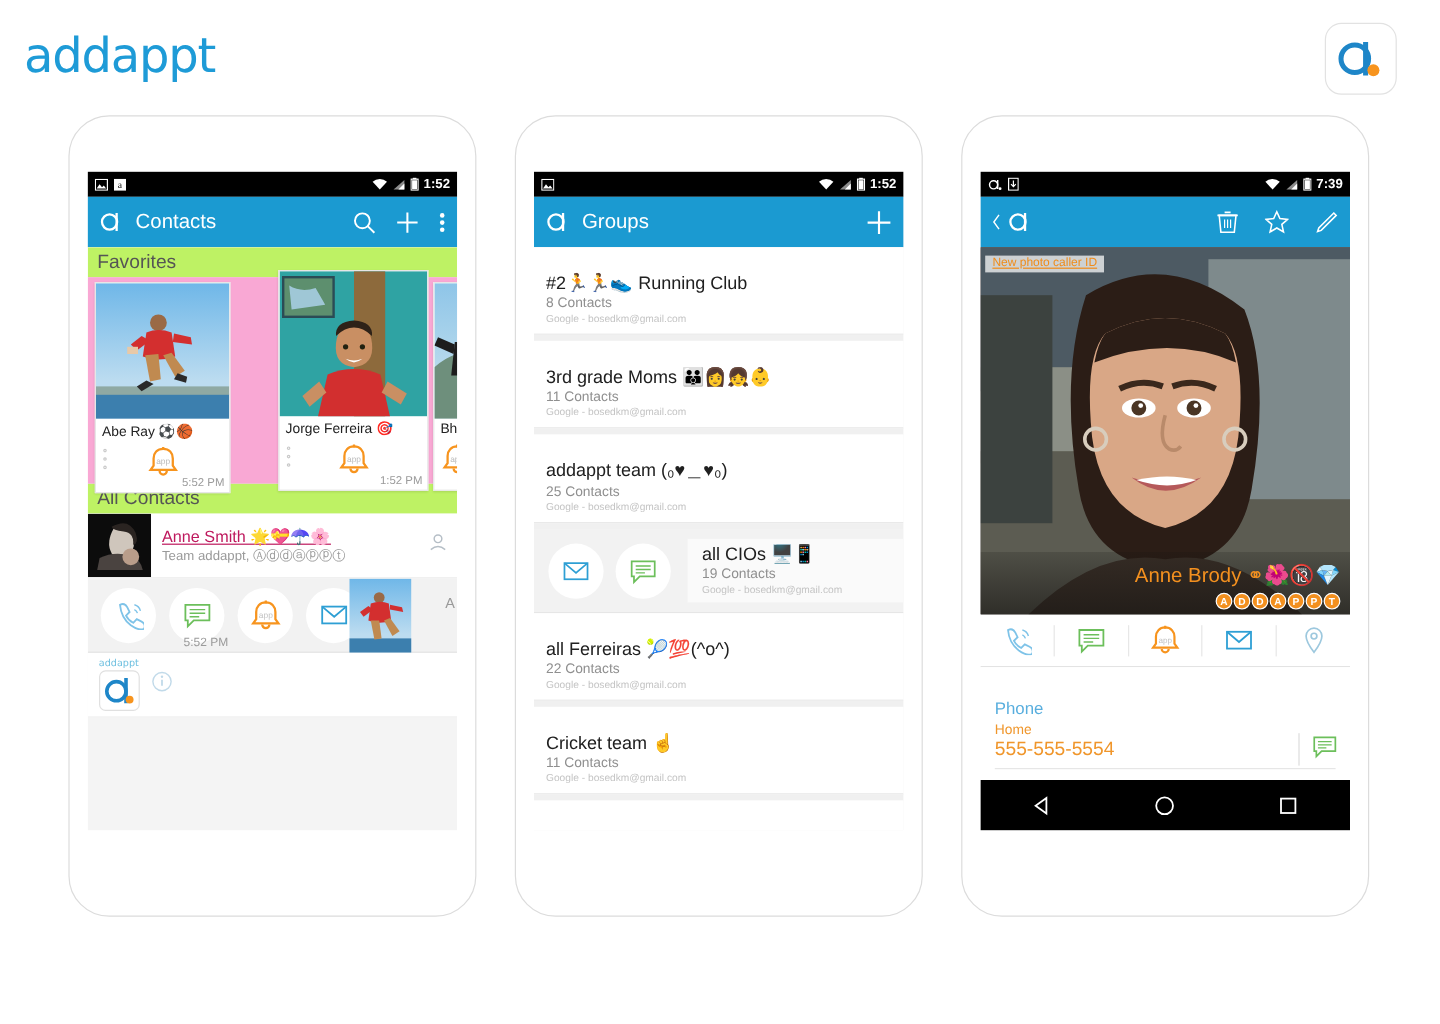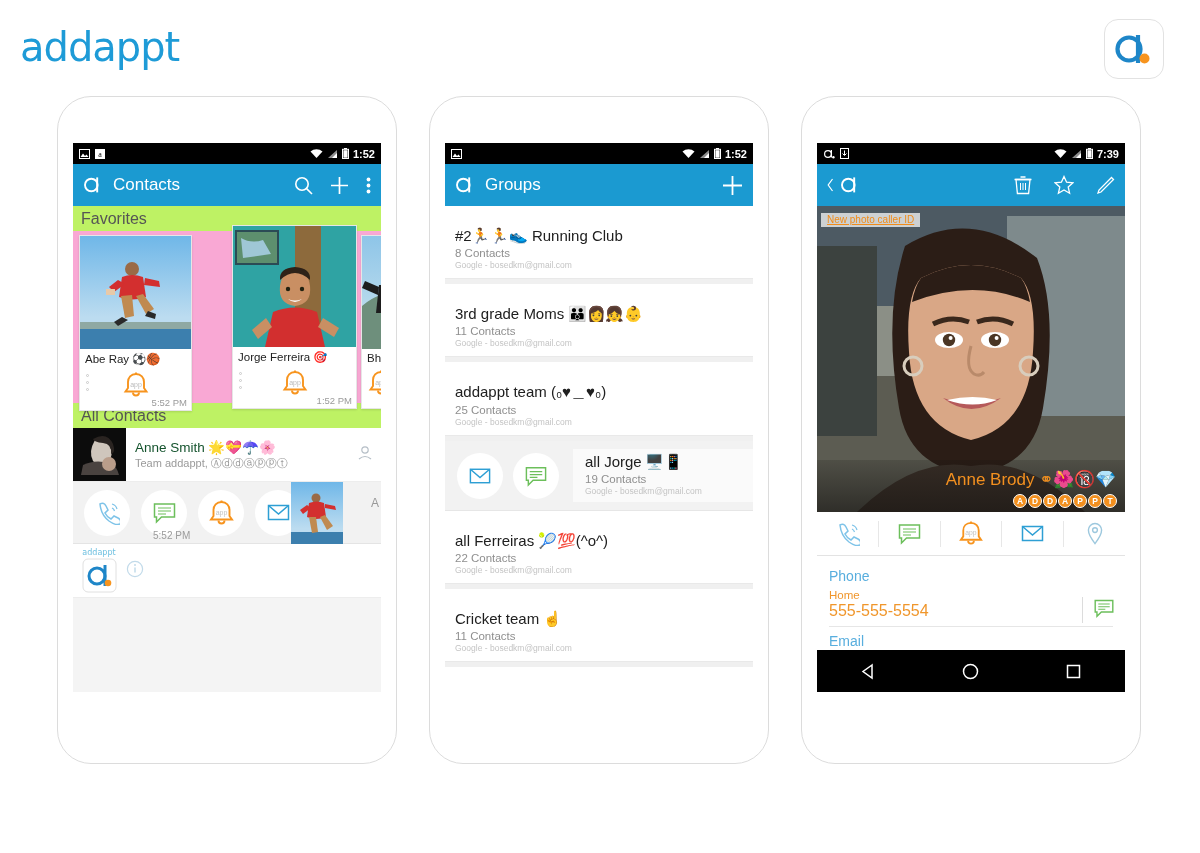--- a/index.html
+++ b/index.html
@@ -103,21 +103,21 @@
   }
 
   
   .c-row {
     display:flex; align-items:center; background:#fff;
     border-bottom:1px solid #ededed; min-height:53px; padding-right:8px;
   }
   .c-avatar { width:53px; height:53px; flex:none; overflow:hidden; }
   .c-avatar svg, .c-avatar .imgbox { display:block; width:53px; height:53px; }
   .c-meta { padding-left:9px; flex:1; min-width:0; }
-  .c-name { font-size:13.5px; color:#14532d; white-space:nowrap; }
+  .c-name { font-size:13.5px; color:#be185d; white-space:nowrap;text-decoration:underline; }
   .c-sub  { font-size:11px; color:#9a9a9a; white-space:nowrap; margin-top:1px; }
   .c-right { flex:none; opacity:.55; }
 
   
   .act-row {
     display:flex; align-items:center; background:#f2f2f2;
     border-bottom:1px solid #e4e4e4; height:62px; position:relative;
   }
   .act-btn {
     width:46px; height:46px; border-radius:50%; background:#fff;
@@ -180,21 +180,21 @@
   .detail-acts {
     display:flex; align-items:center; height:44px; background:#fff;
     border-bottom:1px solid #e3e3e3;
   }
   .detail-acts .cell {
     flex:1; display:flex; align-items:center; justify-content:center;
     border-right:1px solid #e7e7e7; height:26px;
   }
   .detail-acts .cell:last-child { border-right:none; }
   .detail-body { background:#fff; padding:6px 12px 0 12px; }
-  .d-head { color:#58aede; font-size:14px; margin-top:6px; }
+  .d-head { color:#58aede; font-size:14px; margin-top:20px; }
   .d-label { color:#f0962b; font-size:11.5px; margin-top:5px; }
   .d-value { color:#f0962b; font-size:16px; margin-top:1px; }
   .d-line { border-bottom:1px solid #e6e6e6; margin-top:6px; }
   .d-row { position:relative; }
   .d-row .sms {
     position:absolute; right:-2px; top:8px;
     border-left:1px solid #dcdcdc; padding-left:10px;
   }
 </style>
 </head>
@@ -551,21 +551,21 @@
               <path d="M2.5 5.5 L12.5 14 L22.5 5.5" fill="none" stroke="#2e9fd4" stroke-width="1.5"></path>
             </svg>
           </div>
           <div class="act-btn" style="margin-left:10px">
             <svg width="24" height="24" viewBox="0 0 25 25">
               <path d="M2.5 4 h20 v13 h-13 l-5 5 v-5 h-2 Z" fill="none" stroke="#6cbf5b" stroke-width="1.5"></path>
               <path d="M6 8 h13 M6 11 h13 M6 14 h8" stroke="#6cbf5b" stroke-width="1.2"></path>
             </svg>
           </div>
           <div class="inner">
-            <div class="g-title">all Jorge 🖥️📱</div>
+            <div class="g-title">all CIOs 🖥️📱</div>
             <div class="g-count">19 Contacts</div>
             <div class="g-acct">Google - bosedkm@gmail.com</div>
           </div>
         </div>
 
         <div class="g-card">
           <div class="g-title">all Ferreiras 🎾💯(^o^)</div>
           <div class="g-count">22 Contacts</div>
           <div class="g-acct">Google - bosedkm@gmail.com</div>
         </div>

